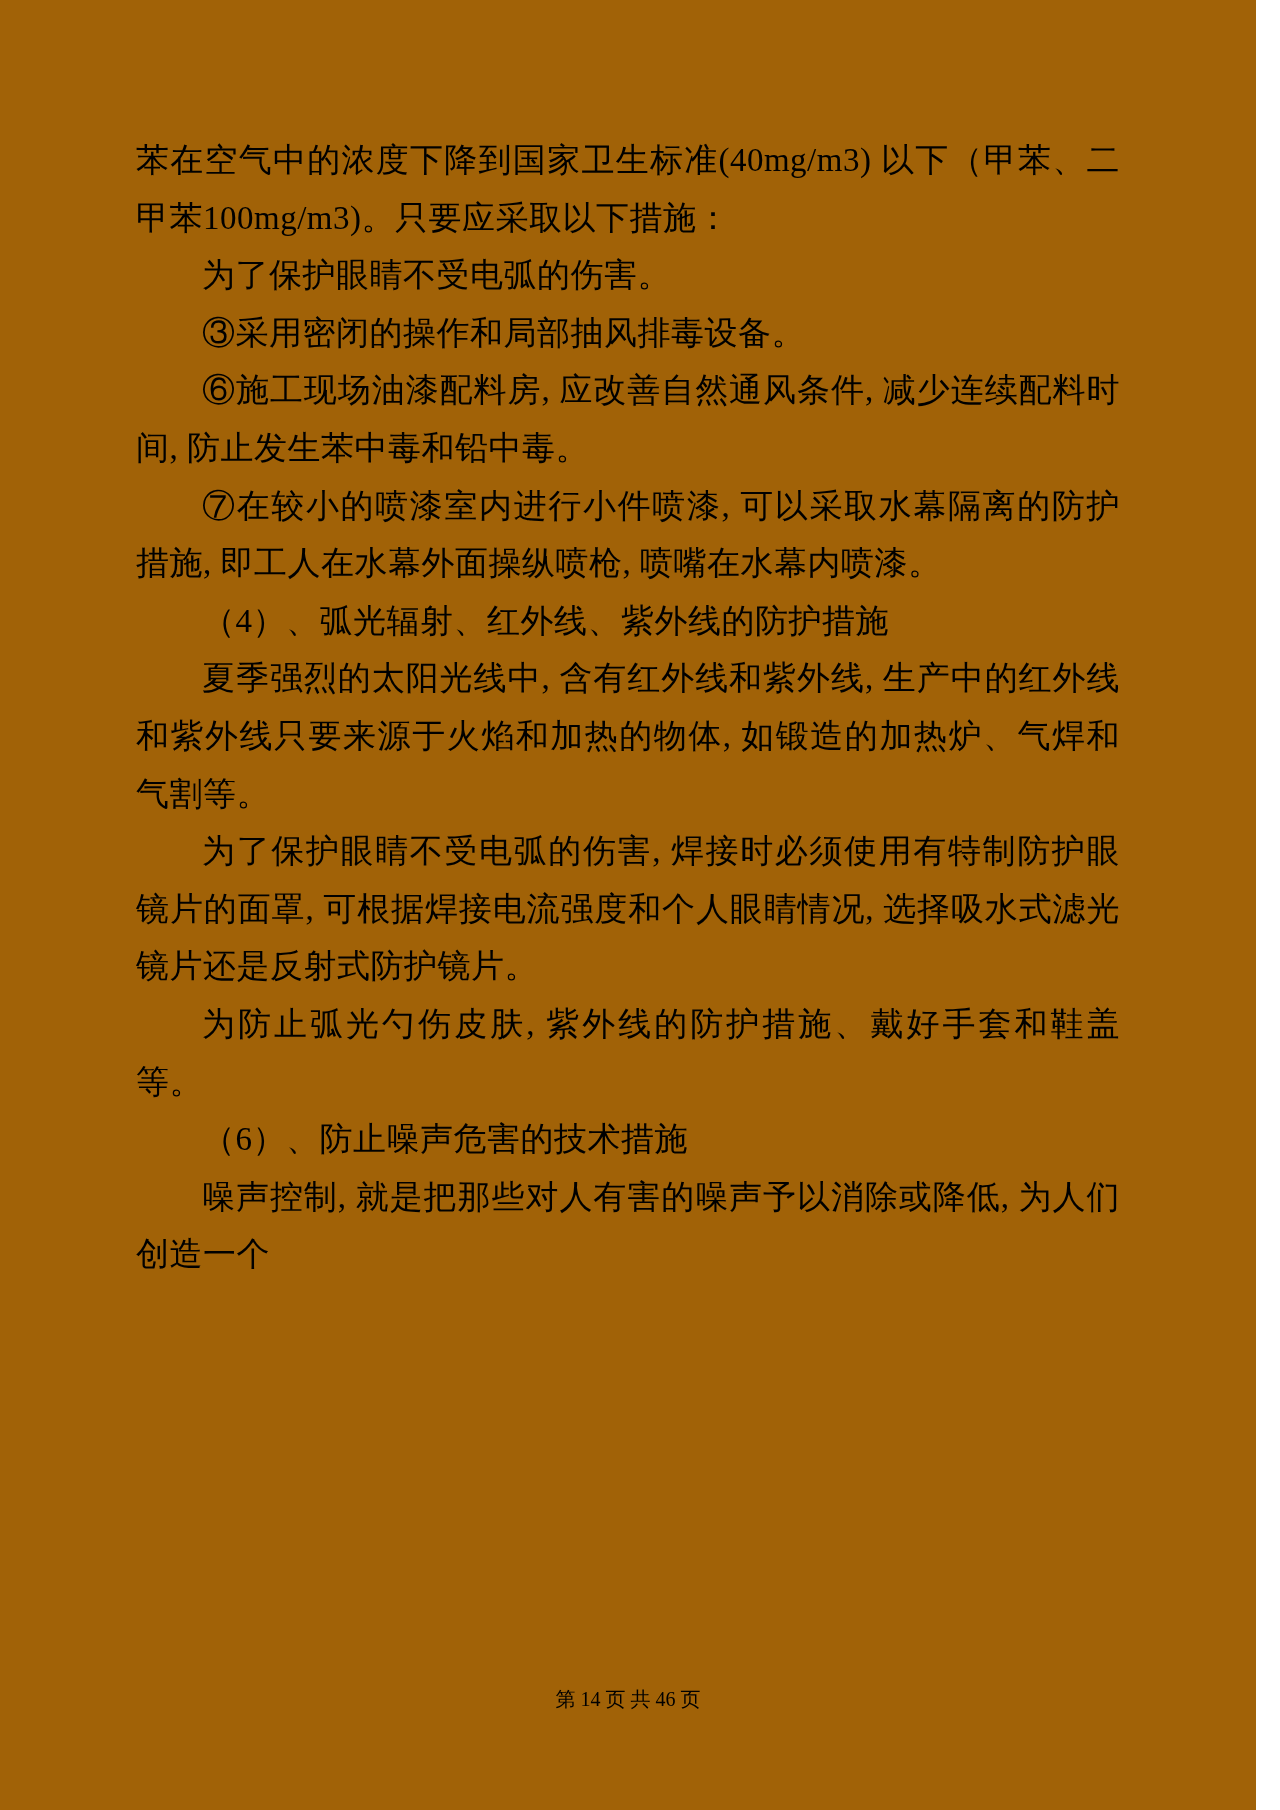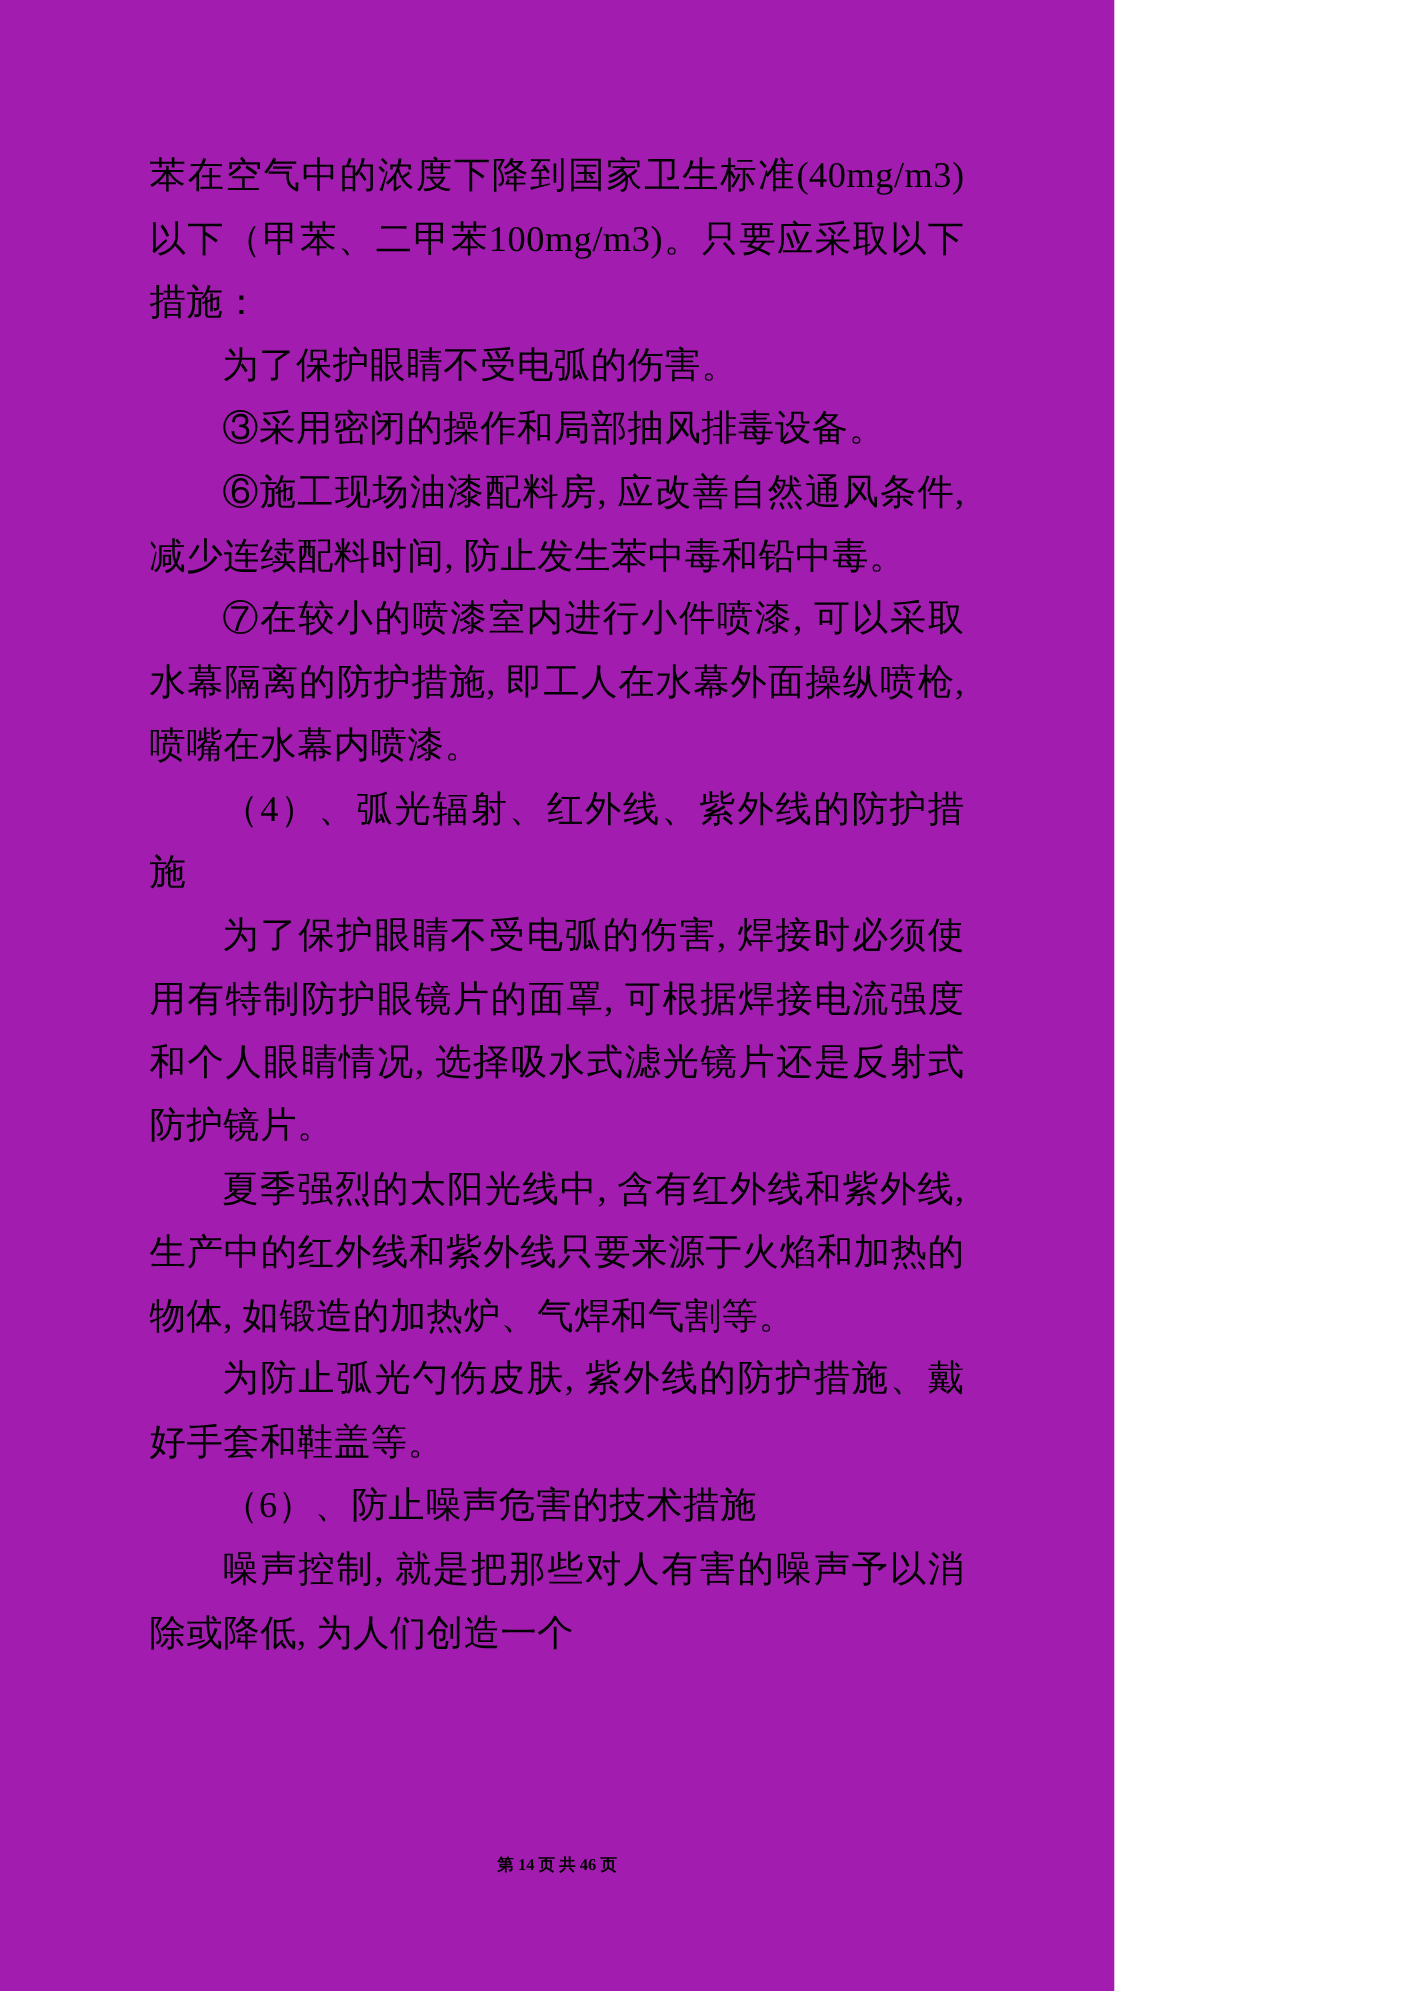--- a/index.html
+++ b/index.html
@@ -2,23 +2,23 @@
 <html><head>
 <meta charset="utf-8">
 <style>
   html, body {
     margin: 0;
     padding: 0;
     background: #ffffff;
   }
   .sheet {
     position: relative;
-    width: 1013px;
+    width: 1256px;
     height: 1810px;
-    background: #a21caf;
+    background: #a16207;
     overflow: hidden;
     font-family: "Liberation Serif", "DejaVu Serif", serif;
     color: #000000;
   }
   .content {
     position: absolute;
     top: 132px;
     left: 136px;
     right: 136px;
   }
@@ -33,39 +33,39 @@
   }
   .para.no-indent {
     text-indent: 0;
   }
   .footer {
     position: absolute;
     top: 1686px;
     left: 0;
     right: 0;
     text-align: center;
-    font-size: 15px;
-    font-weight: bold;
+    font-size: 20px;
+    font-weight: normal;
     font-family: "Liberation Serif", "DejaVu Serif", serif;
     color: #000000;
   }
 </style>
 </head>
 <body>
 
 <div class="sheet">
   <div class="content">
     <p class="para no-indent">苯在空气中的浓度下降到国家卫生标准(40mg/m3) 以下（甲苯、二甲苯100mg/m3)。只要应采取以下措施：</p>
     <p class="para">为了保护眼睛不受电弧的伤害。</p>
     <p class="para">③采用密闭的操作和局部抽风排毒设备。</p>
     <p class="para">⑥施工现场油漆配料房, 应改善自然通风条件, 减少连续配料时间, 防止发生苯中毒和铅中毒。</p>
     <p class="para">⑦在较小的喷漆室内进行小件喷漆, 可以采取水幕隔离的防护措施, 即工人在水幕外面操纵喷枪, 喷嘴在水幕内喷漆。</p>
     <p class="para">（4）、弧光辐射、红外线、紫外线的防护措施</p>
+    <p class="para">夏季强烈的太阳光线中, 含有红外线和紫外线, 生产中的红外线和紫外线只要来源于火焰和加热的物体, 如锻造的加热炉、气焊和气割等。</p>
     <p class="para">为了保护眼睛不受电弧的伤害, 焊接时必须使用有特制防护眼镜片的面罩, 可根据焊接电流强度和个人眼睛情况, 选择吸水式滤光镜片还是反射式防护镜片。</p>
-    <p class="para">夏季强烈的太阳光线中, 含有红外线和紫外线, 生产中的红外线和紫外线只要来源于火焰和加热的物体, 如锻造的加热炉、气焊和气割等。</p>
     <p class="para">为防止弧光勺伤皮肤, 紫外线的防护措施、戴好手套和鞋盖等。</p>
     <p class="para">（6）、防止噪声危害的技术措施</p>
     <p class="para">噪声控制, 就是把那些对人有害的噪声予以消除或降低, 为人们创造一个</p>
   </div>
 
   <div class="footer">
     <span>第 14 页 共 46 页</span>
   </div>
 </div>
 

